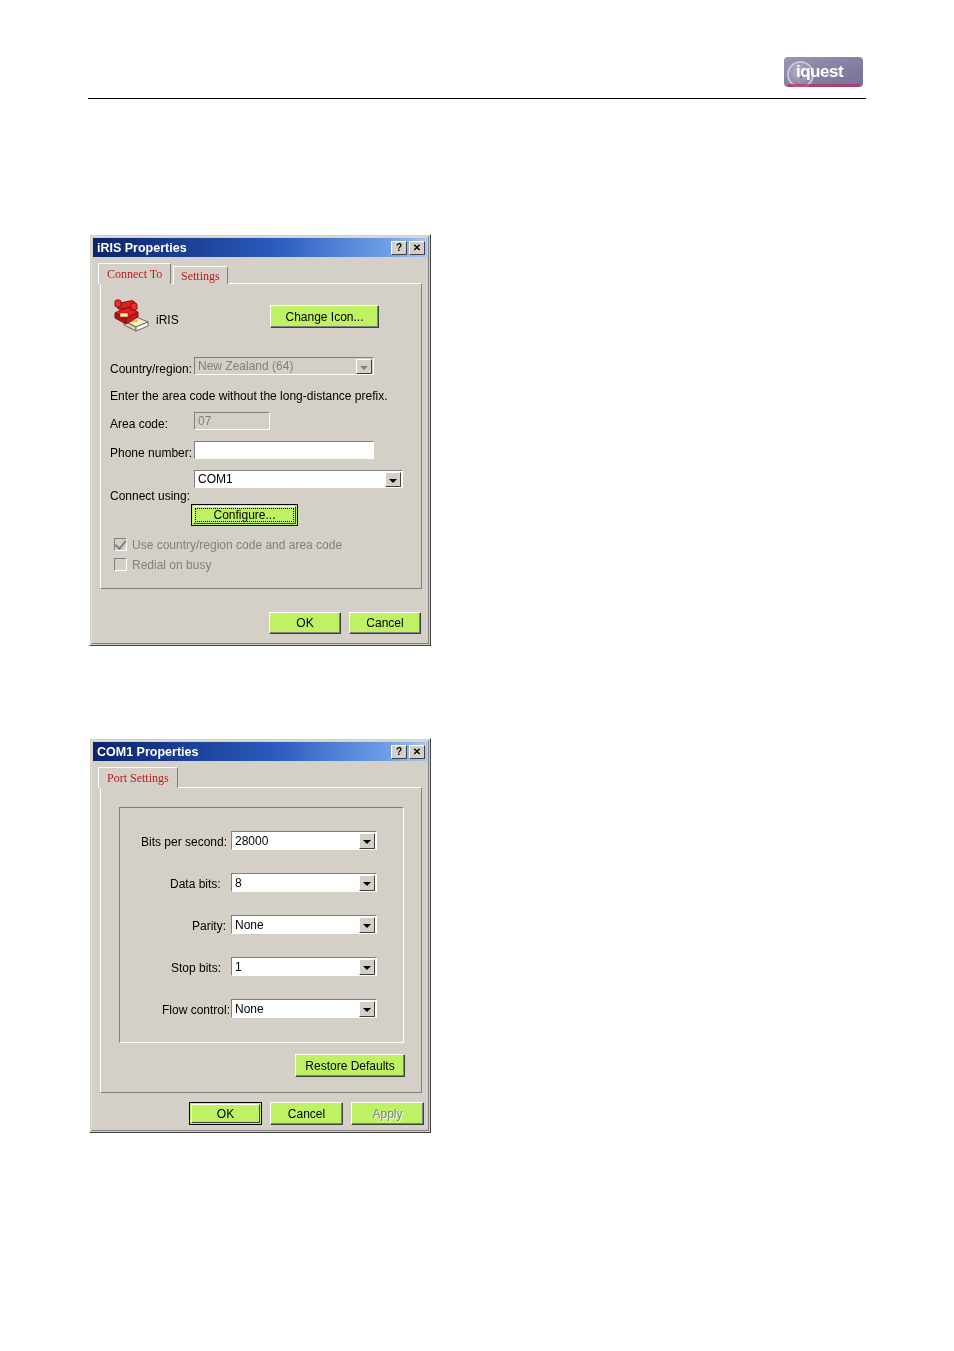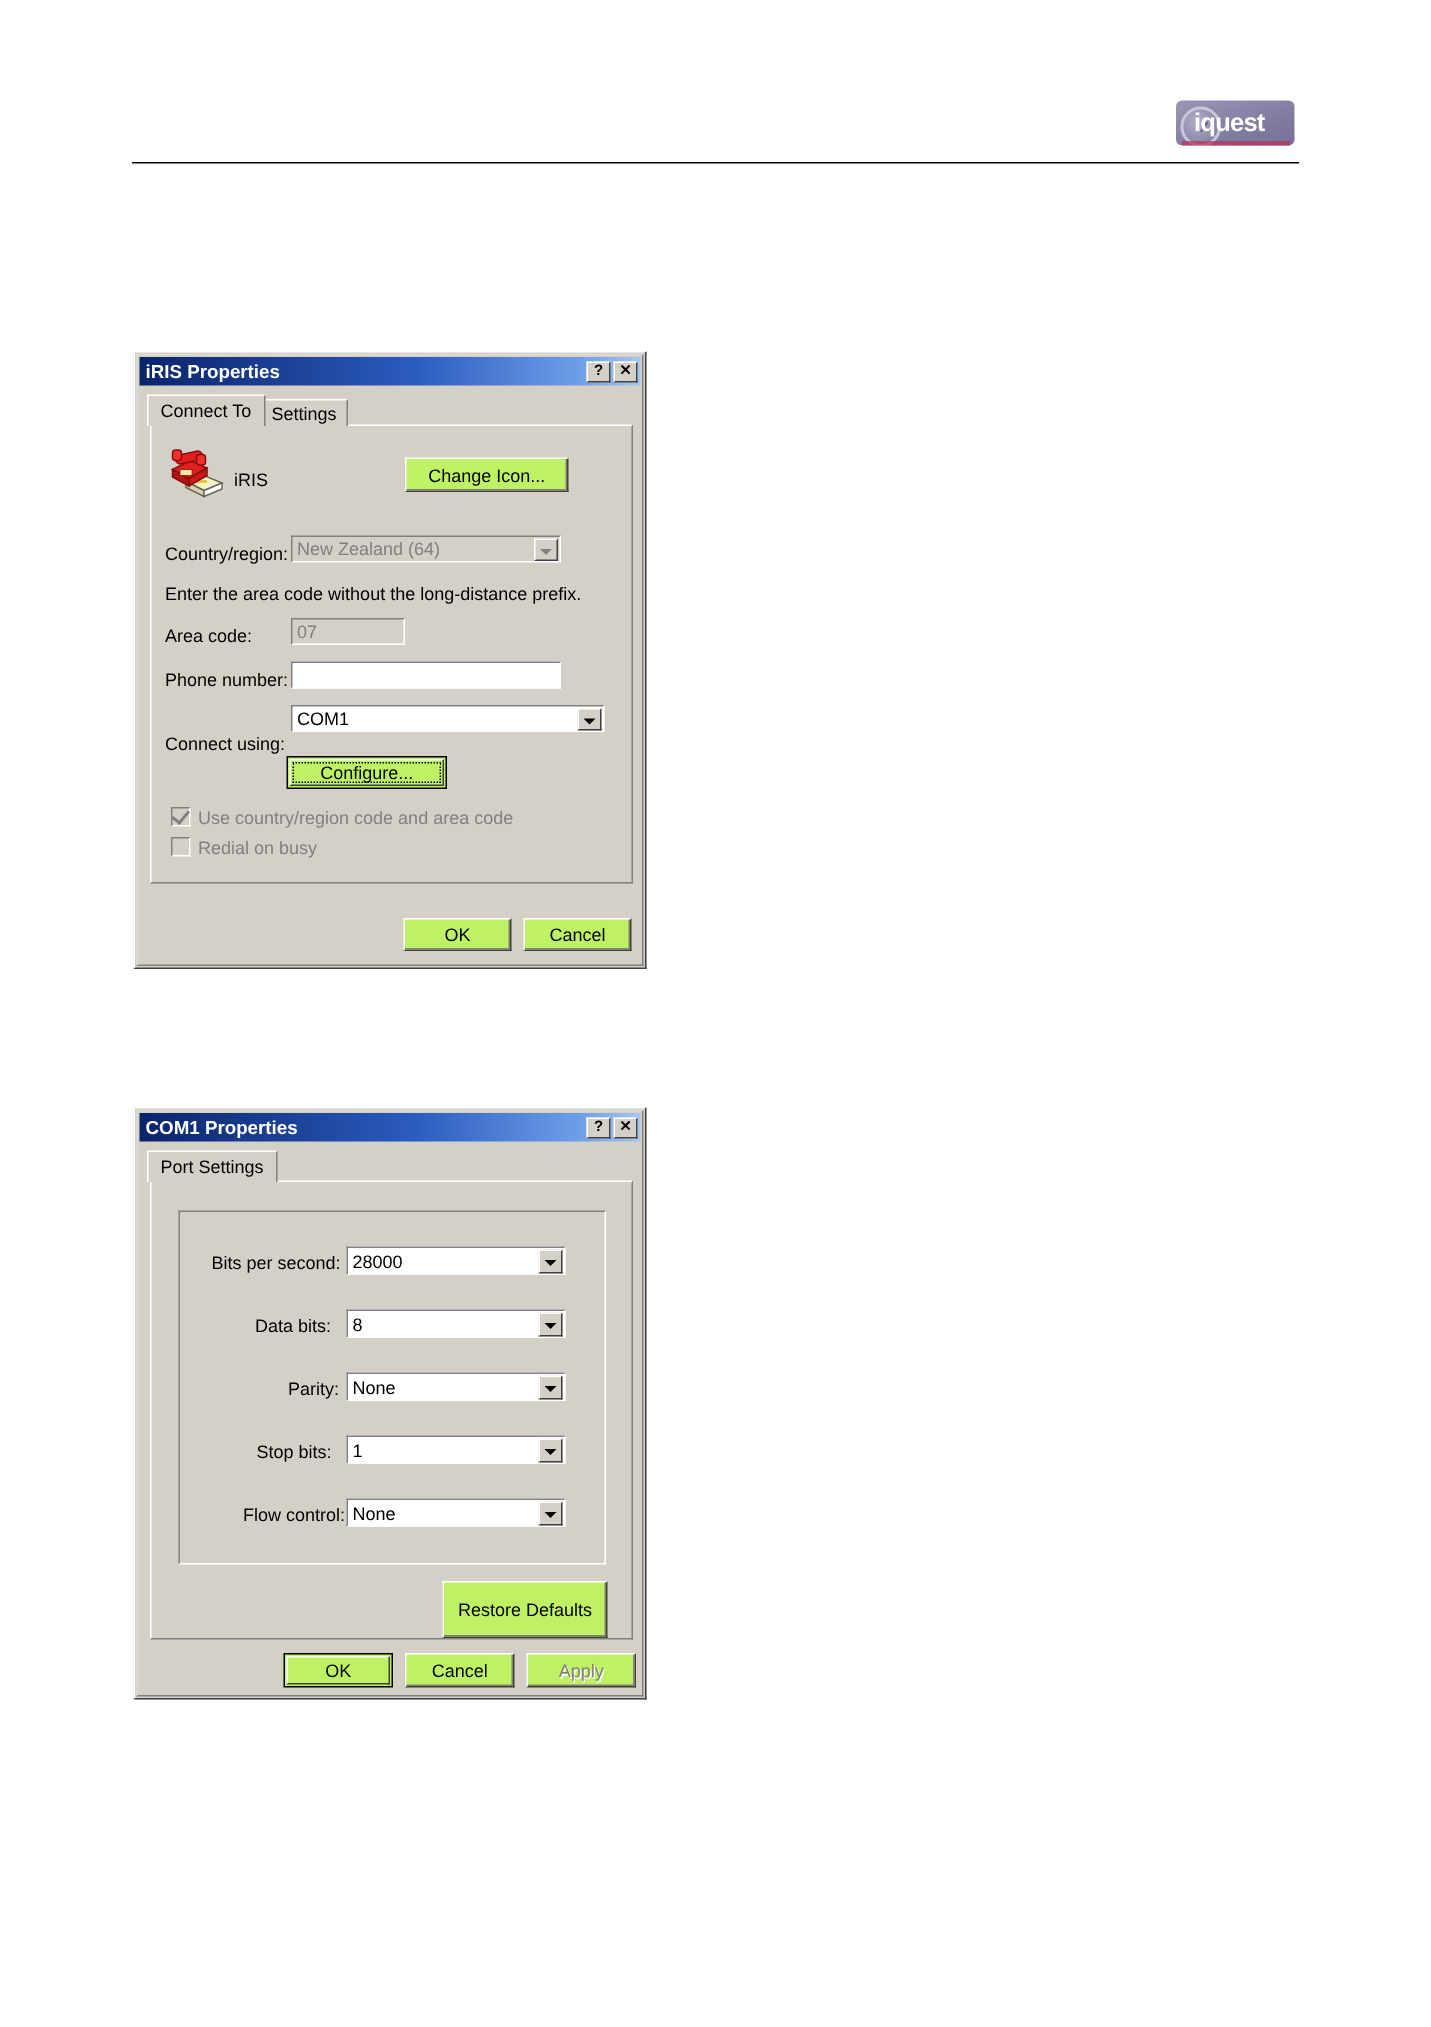--- a/index.html
+++ b/index.html
@@ -11,21 +11,21 @@
     width: 954px;
     height: 1351px;
     position: relative;
     font-family: "Liberation Sans", sans-serif;
     overflow: hidden;
   }
 
   
   #page-header {
     position: absolute;
-    left: 0; top: 12px;
+    left: 0; top: 2px;
     width: 896px; height: 100px;
   }
   #logo-box {
     position: absolute;
     left: 784px; top: 55px;
     width: 79px; height: 30px;
     border-radius: 4px;
     background: linear-gradient(160deg, #9a96b4 0%, #8b87a8 35%, #7e7a9d 70%, #75719a 100%);
     overflow: hidden;
   }
@@ -130,28 +130,28 @@
   .tabstrip {
     position: absolute;
     display: flex;
     align-items: flex-end;
   }
   .tab {
     height: 18px;
     padding: 0 7px;
     font-size: 12px;
     line-height: 18px;
-    color: #000000;
+    color: #b91c1c;
     background: #d4d0c8;
     border-top: 1px solid #ffffff;
     border-left: 1px solid #ffffff;
     border-right: 1px solid #808080;
     box-sizing: border-box;
     position: relative;
-    font-family: Liberation Sans, sans-serif;
+    font-family: Liberation Serif, serif;
     white-space: nowrap;
   }
   .tab.active {
     height: 21px;
     line-height: 20px;
     z-index: 3;
     margin-left: -2px;
     padding: 0 8px;
   }
   .tab.inactive {
@@ -475,21 +475,21 @@
   </div>
 
   <div class="lbl" style="left:72px; top:264px; z-index:4;">Flow control:</div>
   <div class="combo" style="left:141px; top:260px; width:146px; height:19px; z-index:4;">
     <div class="combo-value" style="line-height:18px;">None</div>
     <div class="combo-arrow" style="height:16px;">
       <div class="arrow-glyph" style="top:6px;"></div>
     </div>
   </div>
 
-  <div class="btn" style="left:205px; top:315px; width:110px; height:38px; z-index:4;">
+  <div class="btn" style="left:205px; top:315px; width:110px; height:23px; z-index:4;">
     <div class="inner-bevel"></div>
     <div class="caption">Restore Defaults</div>
   </div>
 
   <div class="btn default" style="left:99px; top:363px; width:73px; height:23px; z-index:4;">
     <div class="default-inner"></div>
     <div class="caption">OK</div>
   </div>
   <div class="btn" style="left:180px; top:363px; width:73px; height:23px; z-index:4;">
     <div class="inner-bevel"></div>

